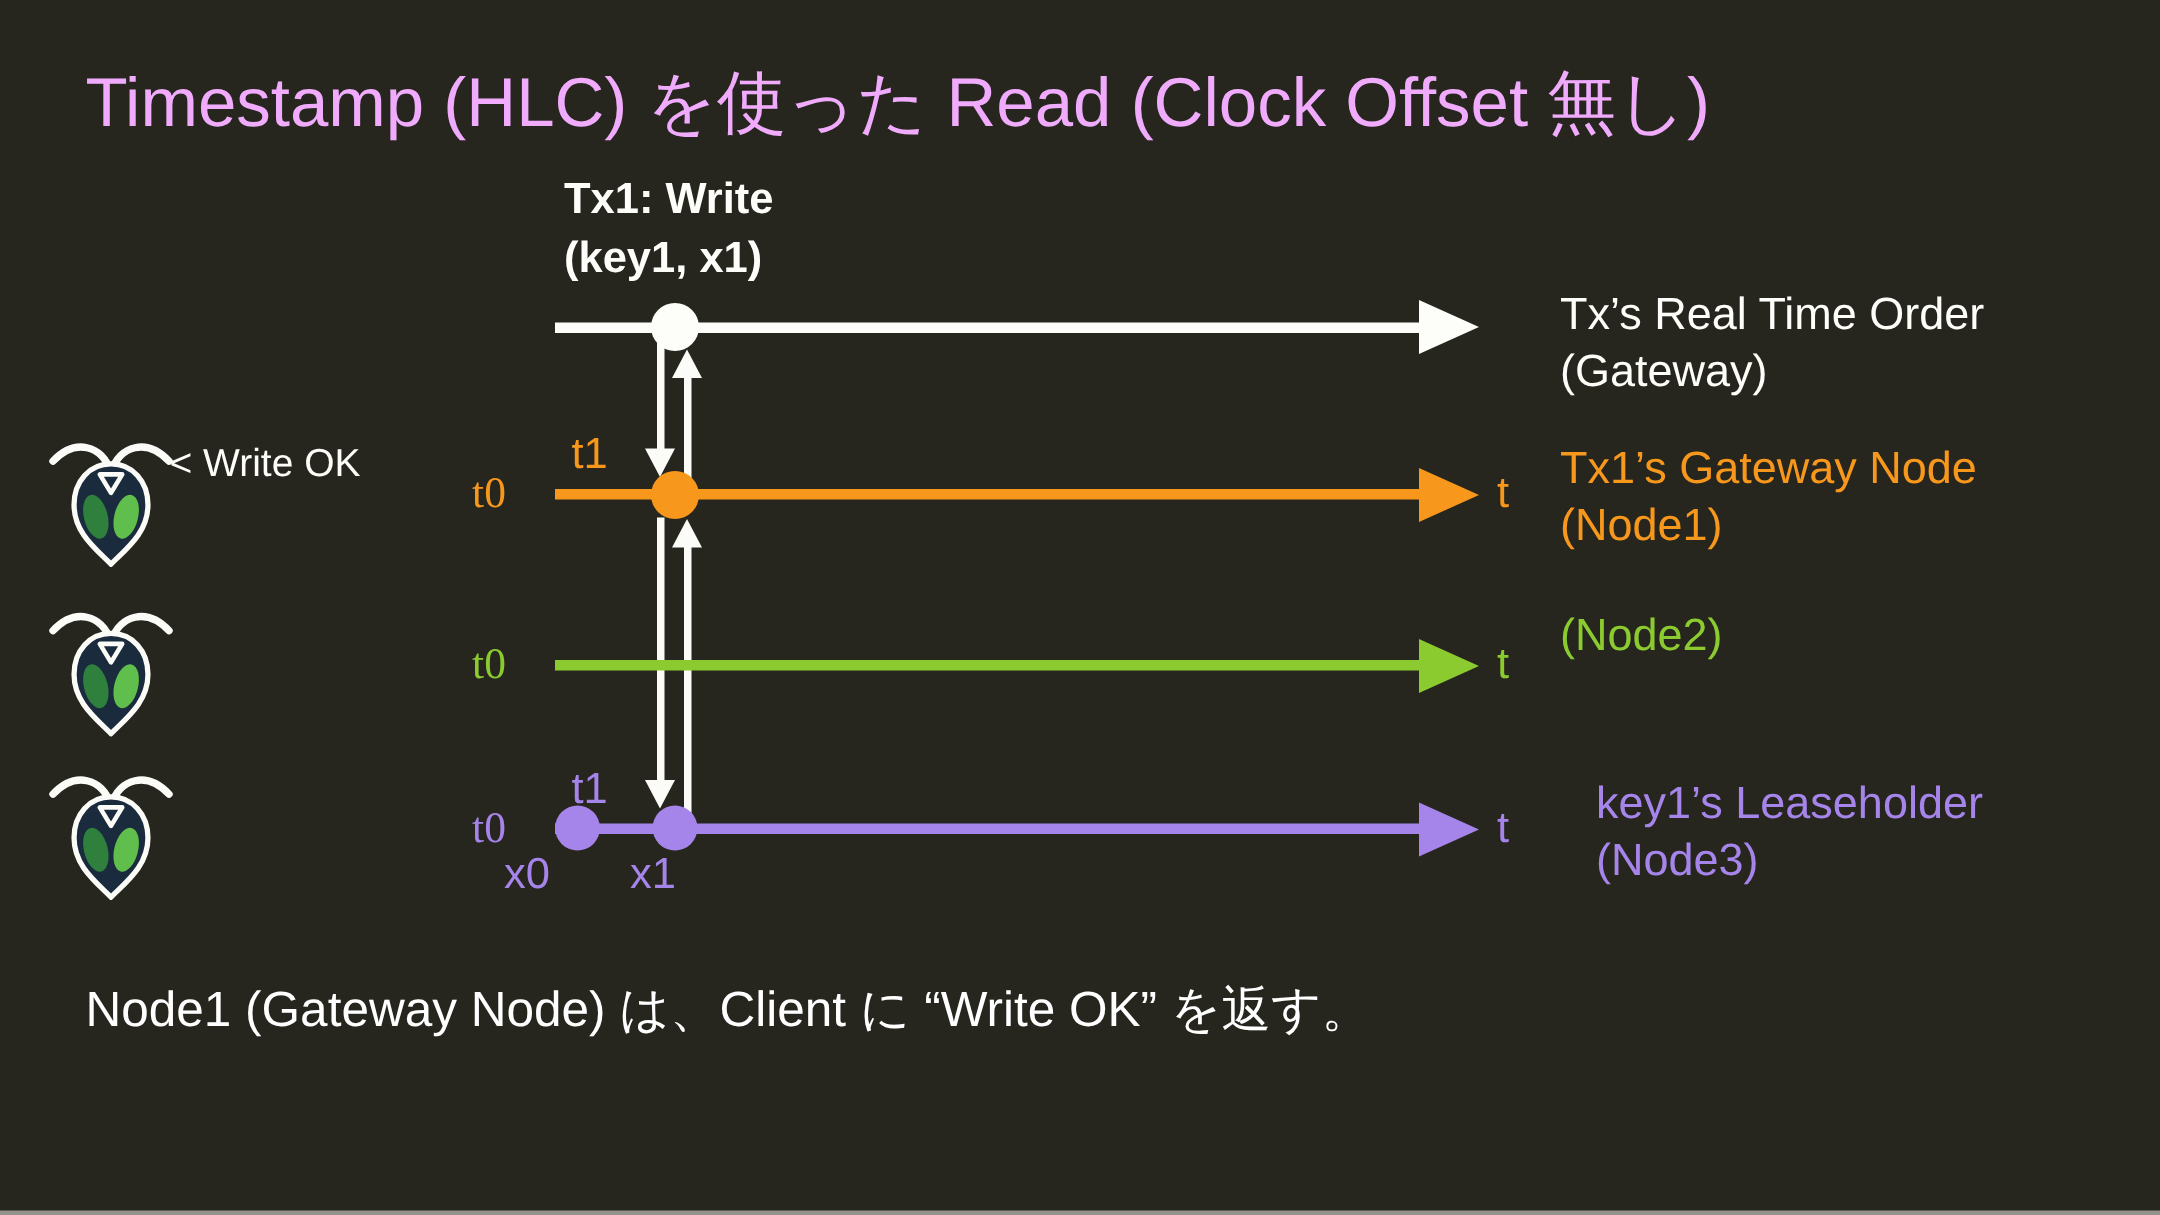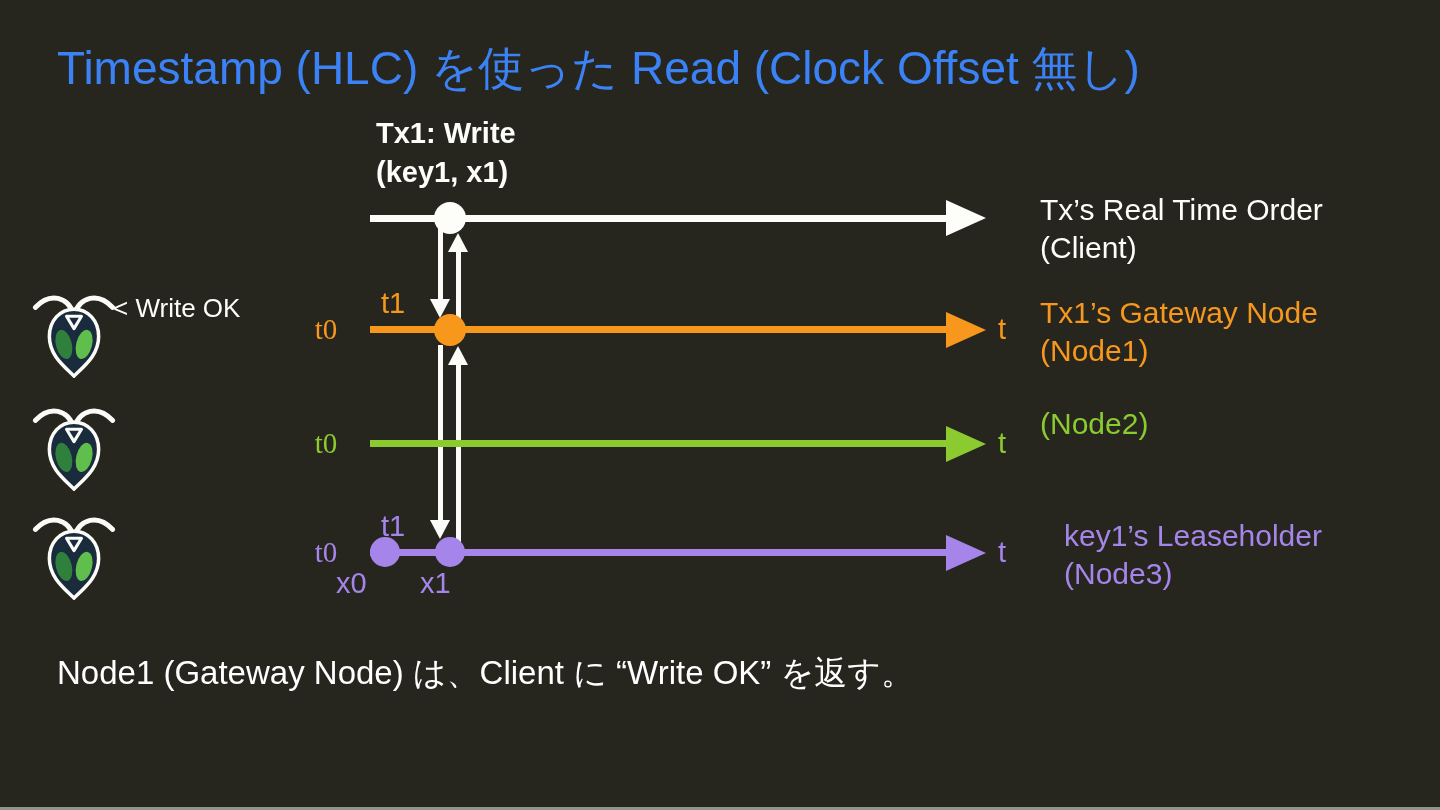--- a/index.html
+++ b/index.html
@@ -3,21 +3,21 @@
 <meta charset="utf-8">
 <style>
   html,body{margin:0;padding:0;background:#111;}
   .slide{
     position:relative;width:1440px;height:810px;overflow:hidden;
     background:#26261f;
     font-family:"Liberation Sans","DejaVu Sans",sans-serif;
     color:#ffffff;
   }
   .abs{position:absolute;}
-  .title{left:57px;top:38px;font-size:46px;letter-spacing:0;color:#3b82f6;white-space:nowrap;}
+  .title{left:57px;top:38px;font-size:46px;letter-spacing:0;color:#f0abfc;white-space:nowrap;}
   .tx1-note{left:376px;top:114px;font-size:29px;line-height:39px;color:#fdfdf9;font-weight:bold;}
   .footer{left:57px;top:651px;font-size:33px;color:#ffffff;white-space:nowrap;}
 
   
   .hline{position:absolute;left:370px;width:578px;height:7px;}
   .hhead{position:absolute;left:946px;width:0;height:0;
          border-top:18px solid transparent;border-bottom:18px solid transparent;}
   .dot{position:absolute;border-radius:50%;}
 
   
@@ -99,21 +99,21 @@
   <div class="dot bg-purple" style="left:370px;top:537px;width:30px;height:30px;"></div>
   <div class="dot bg-purple" style="left:435px;top:537px;width:30px;height:30px;"></div>
   <div class="tick r c-purple" style="left:290px;top:536px;">t0</div>
   <div class="tick c c-purple" style="left:381px;top:510px;">t1</div>
   <div class="tick c c-purple" style="left:336px;top:567px;">x0</div>
   <div class="tick c c-purple" style="left:420px;top:567px;">x1</div>
   <div class="tick c-purple" style="left:998px;top:536px;">t</div>
 
   <div class="desc c-white" style="top:191px;">
     <div>Tx’s Real Time Order</div>
-    <div>(Client)</div>
+    <div>(Gateway)</div>
   </div>
   <div class="desc c-orange" style="top:294px;">
     <div>Tx1’s Gateway Node</div>
     <div>(Node1)</div>
   </div>
   <div class="desc c-green" style="top:405px;">
     <div>(Node2)</div>
   </div>
   <div class="desc c-purple" style="top:517px;margin-left:24px;">
     <div>key1’s Leaseholder</div>

